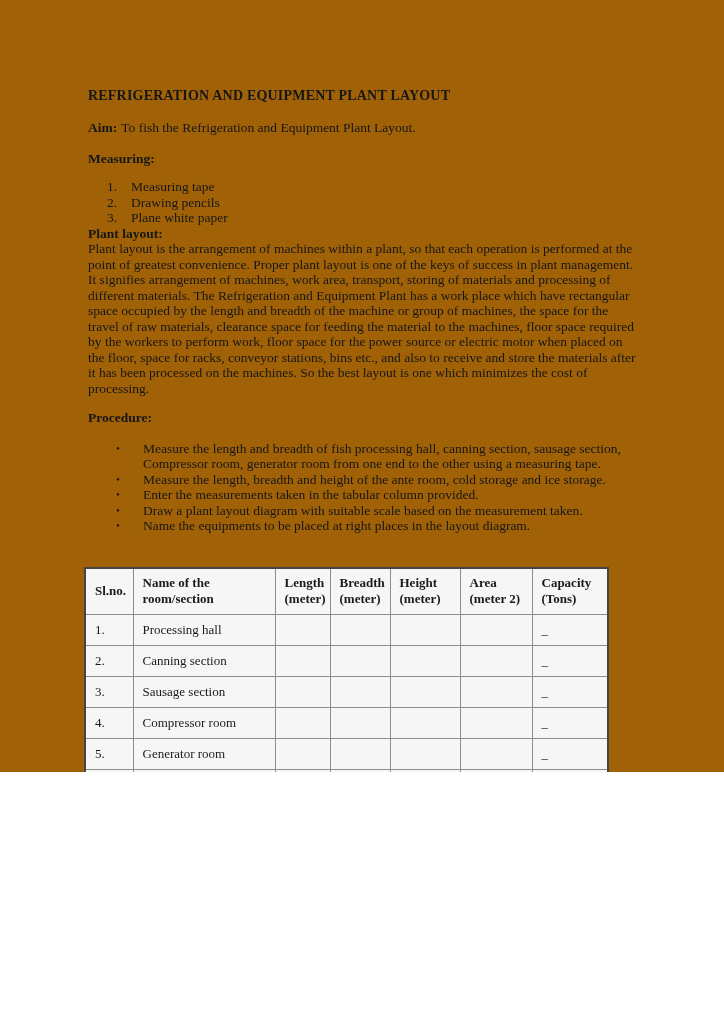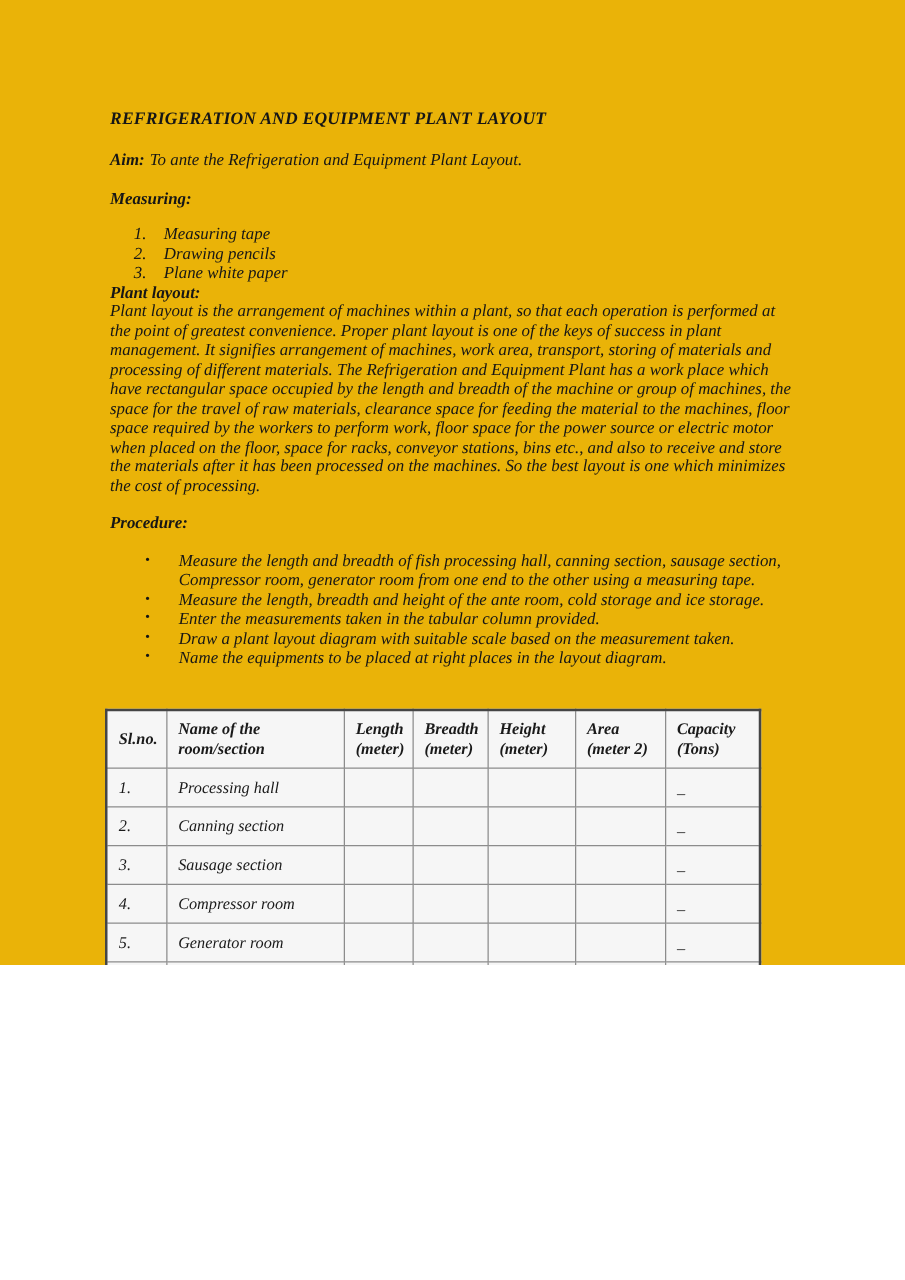--- a/index.html
+++ b/index.html
@@ -4,25 +4,24 @@
 <style>
   html, body {
     margin: 0;
     padding: 0;
     background: #ffffff;
   }
   .page {
     position: relative;
     width: 724px;
     height: 772px;
-    background: #eab308;
+    background: #a16207;
     font-family: "Liberation Serif", "DejaVu Serif", serif;
     color: #161616;
     overflow: hidden;
-    font-style: italic;
   }
   .content {
     position: absolute;
     left: 88px;
     top: 88px;
     width: 549px;
     font-size: 13.5px;
     line-height: 15.5px;
   }
   .doc-title {
@@ -139,21 +138,21 @@
   col.c-capacity { width: 76px; }
 </style>
 </head>
 <body>
 
 <div class="page">
   <div class="content">
 
     <h1 class="doc-title">REFRIGERATION AND EQUIPMENT PLANT LAYOUT</h1>
 
-    <p class="aim-line"><span class="bold-label">Aim:</span><span>To ante the Refrigeration and Equipment Plant Layout.</span></p>
+    <p class="aim-line"><span class="bold-label">Aim:</span><span>To fish the Refrigeration and Equipment Plant Layout.</span></p>
 
     <p class="section-heading">Measuring:</p>
 
     <div class="numbered-list">
       <div class="numbered-item">
         <span class="num">1.</span>
         <span class="item-text">Measuring tape</span>
       </div>
       <div class="numbered-item">
         <span class="num">2.</span>

